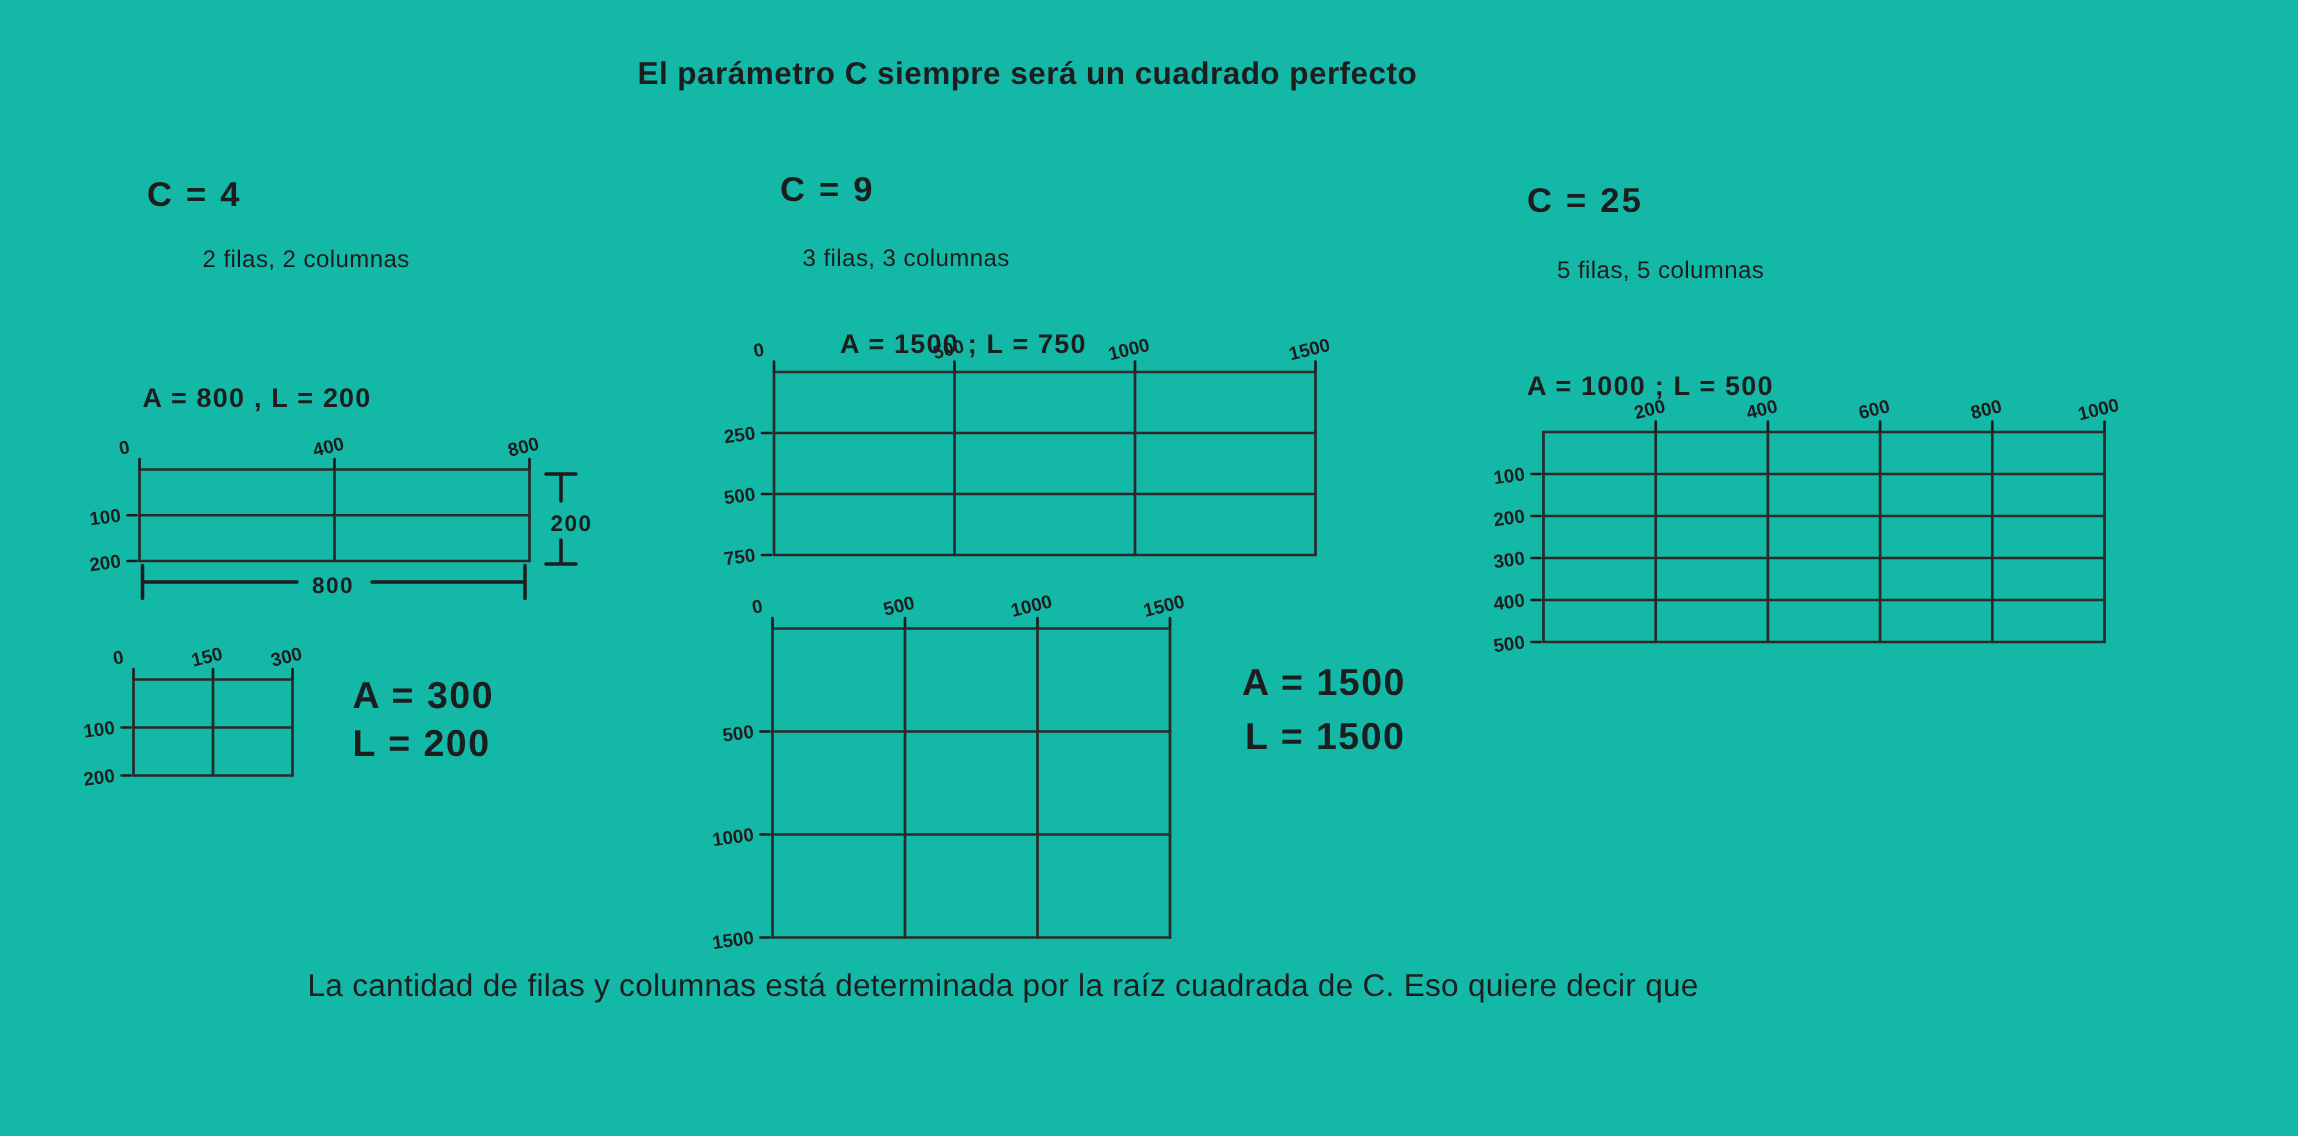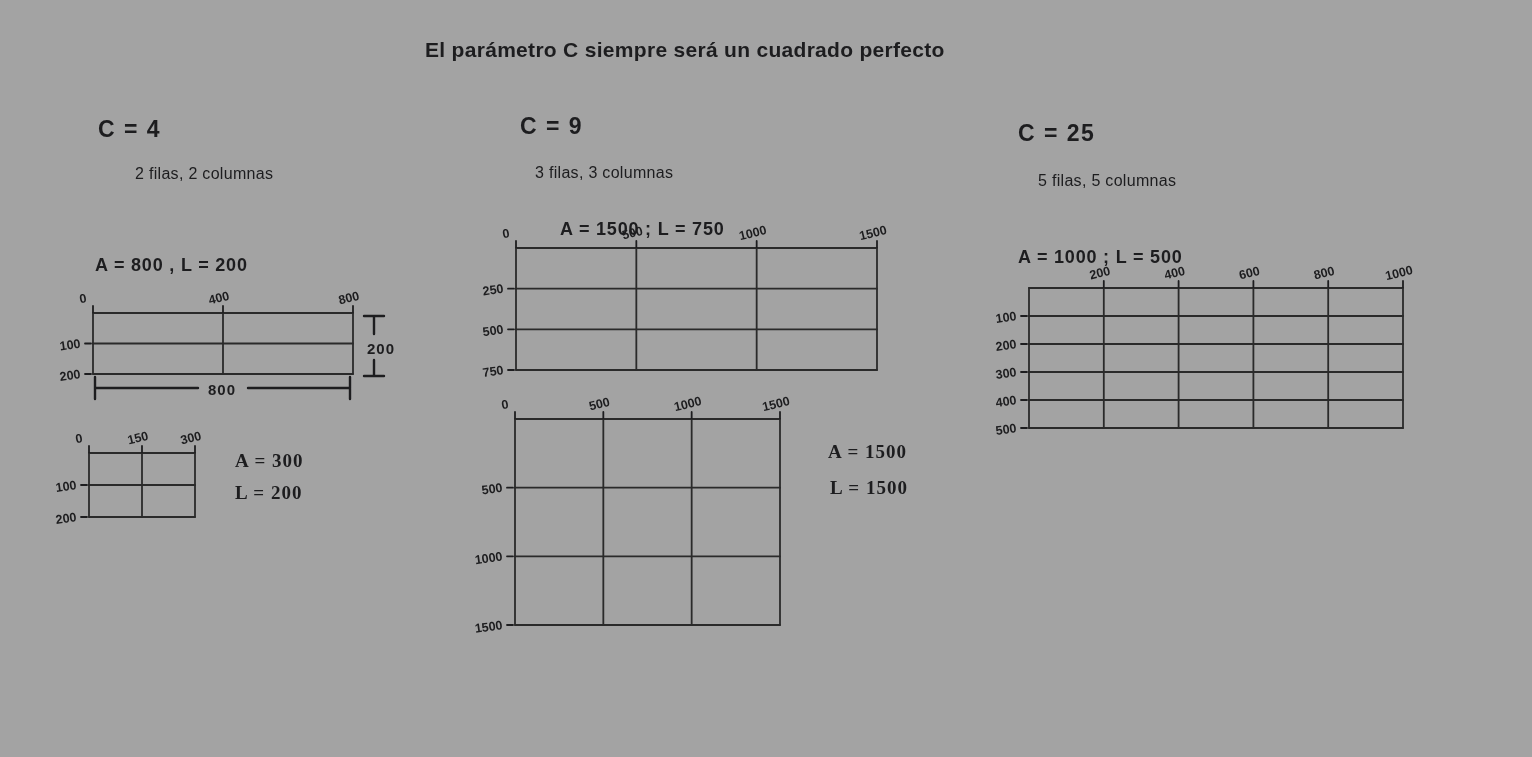--- a/index.html
+++ b/index.html
@@ -1,30 +1,30 @@
 <!DOCTYPE html>
 <html><head>
 <meta charset="utf-8">
 <style>
   html, body { margin: 0; padding: 0; background: #ffffff; }
   .canvas {
     position: relative;
     width: 1532px;
     height: 757px;
-    background: #a3a3a3;
+    background: #14b8a6;
     font-family: "Liberation Sans", sans-serif;
     color: #1d1d1f;
     overflow: hidden;
   }
   .txt { position: absolute; white-space: nowrap; color: #1d1d1f; }
   .title   { font-size: 21px; font-weight: 600; letter-spacing: .3px; }
   .heading { font-size: 23px; font-weight: 600; letter-spacing: 1.5px; text-align: center; }
   .sub     { font-size: 16px; font-weight: 500; letter-spacing: .3px; }
   .params  { font-size: 18px; font-weight: 700; letter-spacing: .8px; margin-top: 16px; }
-  .annot   { font-size: 19px; font-weight: 700; letter-spacing: 1px; font-family: Liberation Serif, serif; }
+  .annot   { font-size: 25px; font-weight: 700; letter-spacing: 1px; }
   .footer-line { font-size: 21px; font-weight: 500; letter-spacing: .2px; }
   .grid { position: absolute; }
   .grid svg { overflow: visible; display: block; }
   .gline { stroke: #2a2a2a; stroke-width: 1.8; stroke-linecap: round; fill: none; }
   .gtick { stroke: #1d1d1f; stroke-width: 1.8; stroke-linecap: round; }
   .glabel { font: 700 12.5px "Liberation Sans", sans-serif; fill: #1d1d1f; }
   .dim { position: absolute; overflow: visible; }
   .dimstroke { stroke: #1d1d1f; stroke-width: 2.4; fill: none; stroke-linecap: round; }
   .dimtext { font: 700 15px "Liberation Sans", sans-serif; fill: #1d1d1f; letter-spacing: 1px; }
 </style>
@@ -201,14 +201,15 @@
         <text x="34" y="90" class="glabel" text-anchor="end" transform="rotate(-8 34 90)">200</text>
         <line x1="38" y1="114" x2="44" y2="114" class="gtick"></line>
         <text x="34" y="118" class="glabel" text-anchor="end" transform="rotate(-8 34 118)">300</text>
         <line x1="38" y1="142" x2="44" y2="142" class="gtick"></line>
         <text x="34" y="146" class="glabel" text-anchor="end" transform="rotate(-8 34 146)">400</text>
         <line x1="38" y1="170" x2="44" y2="170" class="gtick"></line>
         <text x="34" y="174" class="glabel" text-anchor="end" transform="rotate(-8 34 174)">500</text>
       </svg>
     </div>
 
+  <div class="txt footer-line" style="left:205px; top:646px">La cantidad de filas y columnas está determinada por la raíz cuadrada de C. Eso quiere decir que</div>
 
 </div>
 
 </body></html>

